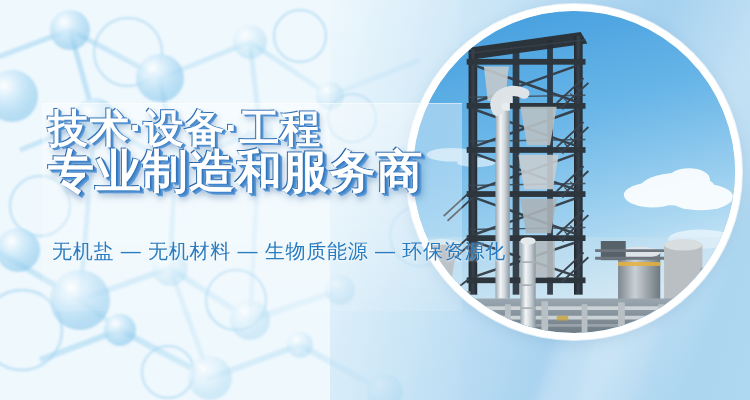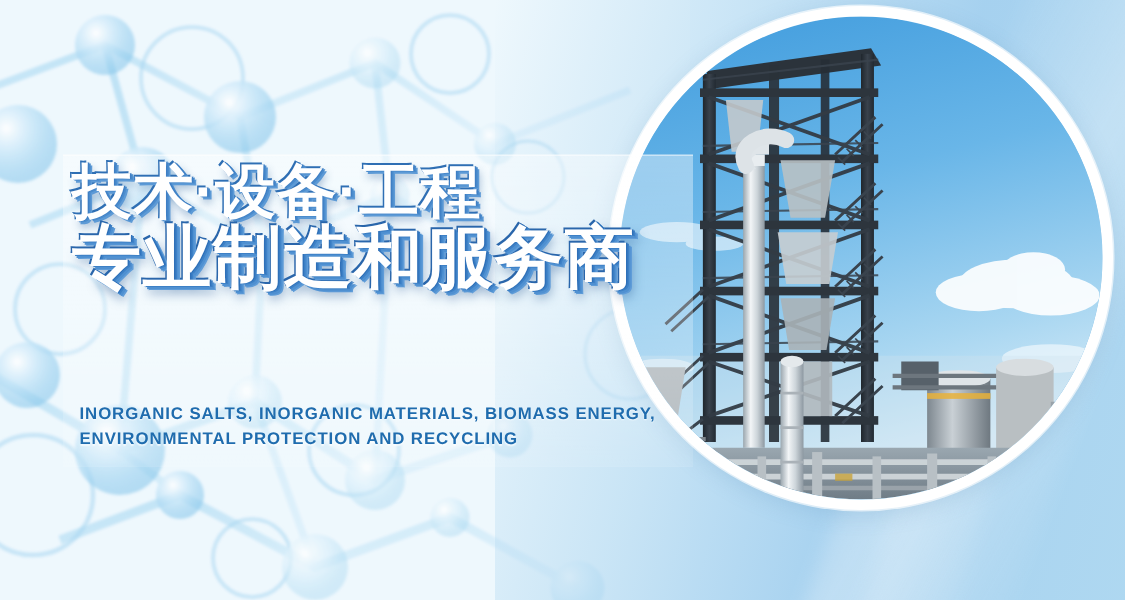--- a/index.html
+++ b/index.html
@@ -347,15 +347,15 @@
   <div class="light-streak streak-a"></div>
   <div class="light-streak streak-b"></div>
 
   <div class="text-panel"></div>
 
   <div class="headline-block">
     <div class="h-line1">技术·设备·工程</div>
     <div class="h-line2">专业制造和服务商</div>
   </div>
 
-  <div class="sub-en">INORGANIC SALTS, INORGANIC MATERIALS, BIOMASS ENERGY, ENVIRONMENTAL PROTECTION AND RECYCLING</div>
+  <div class="sub-cn">无机盐 — 无机材料 — 生物质能源 — 环保资源化</div>
 
 </div>
 
 </body></html>

